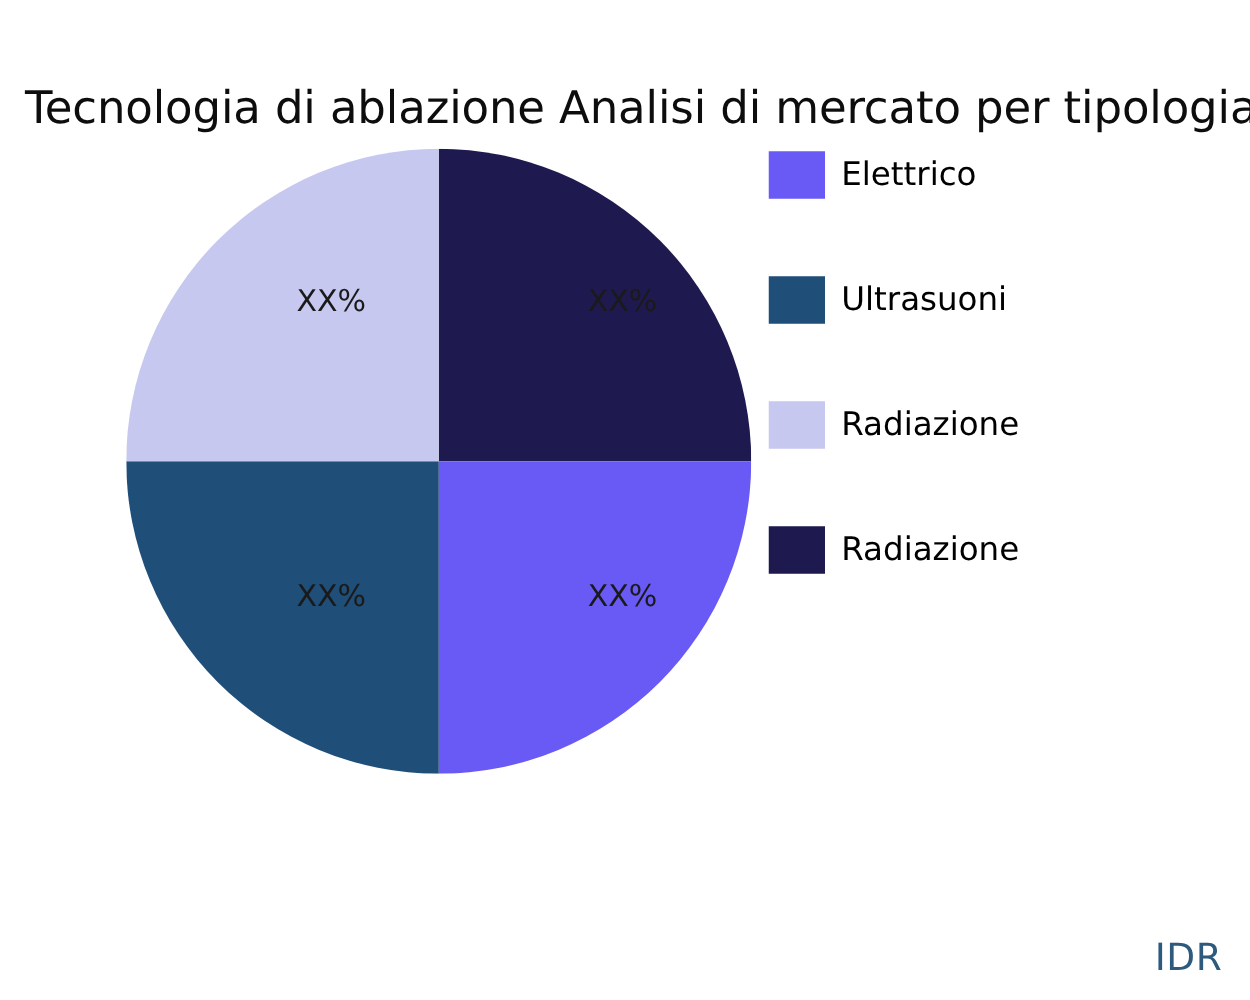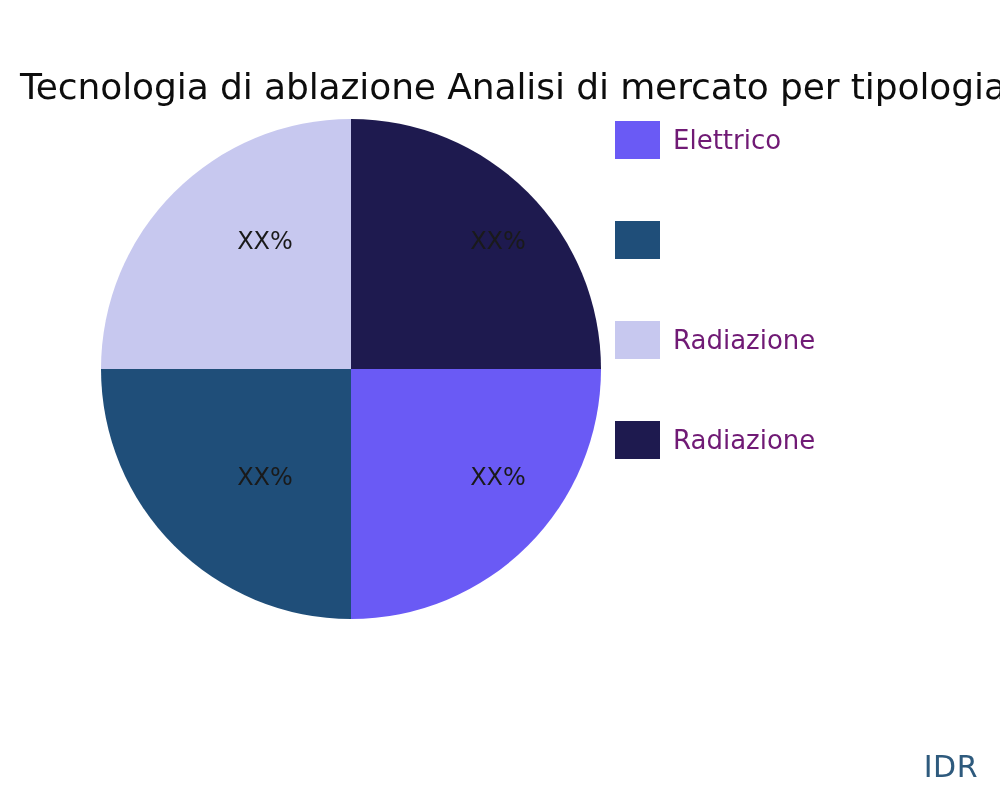--- a/index.html
+++ b/index.html
@@ -68,21 +68,21 @@
     width: 45px;
     height: 38px;
   }
   .legend-label {
     position: absolute;
     left: 58px;
     top: 0;
     height: 38px;
     line-height: 38px;
     font-size: 26px;
-    color: #701a75;
+    color: #000000;
     white-space: nowrap;
   }
 
   
   #watermark {
     position: absolute;
     right: 22px;
     bottom: 16px;
     font-size: 30px;
     color: #2e5a7d;
@@ -115,20 +115,21 @@
     <div class="slice-label" style="left:397px; top:358px;">XX%</div>
   </div>
 
   <div id="legend">
     <div class="legend-row">
       <span class="legend-swatch" style="background: rgb(106, 90, 245);"></span>
       <span class="legend-label">Elettrico</span>
     </div>
     <div class="legend-row">
       <span class="legend-swatch" style="background: rgb(31, 78, 121);"></span>
+      <span class="legend-label">Ultrasuoni</span>
     </div>
     <div class="legend-row">
       <span class="legend-swatch" style="background: rgb(199, 200, 239);"></span>
       <span class="legend-label">Radiazione</span>
     </div>
     <div class="legend-row">
       <span class="legend-swatch" style="background: rgb(30, 26, 79);"></span>
       <span class="legend-label">Radiazione</span>
     </div>
   </div>

